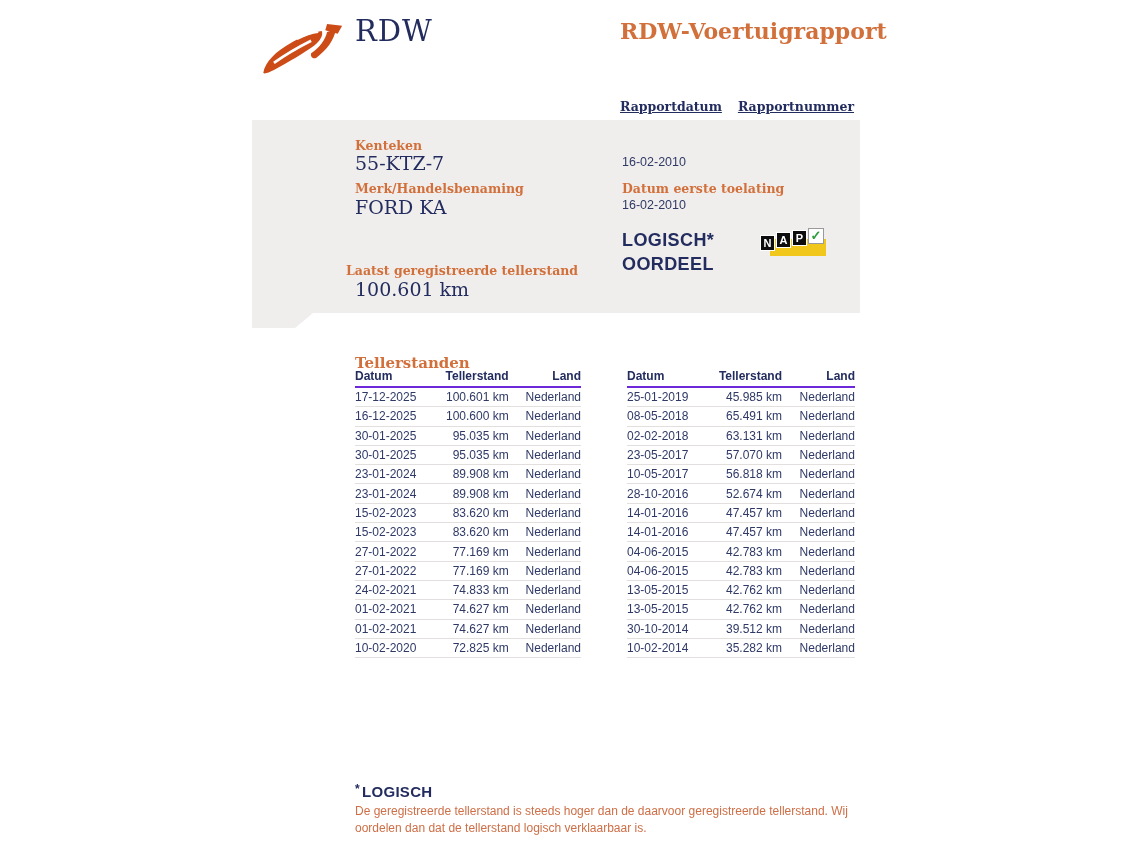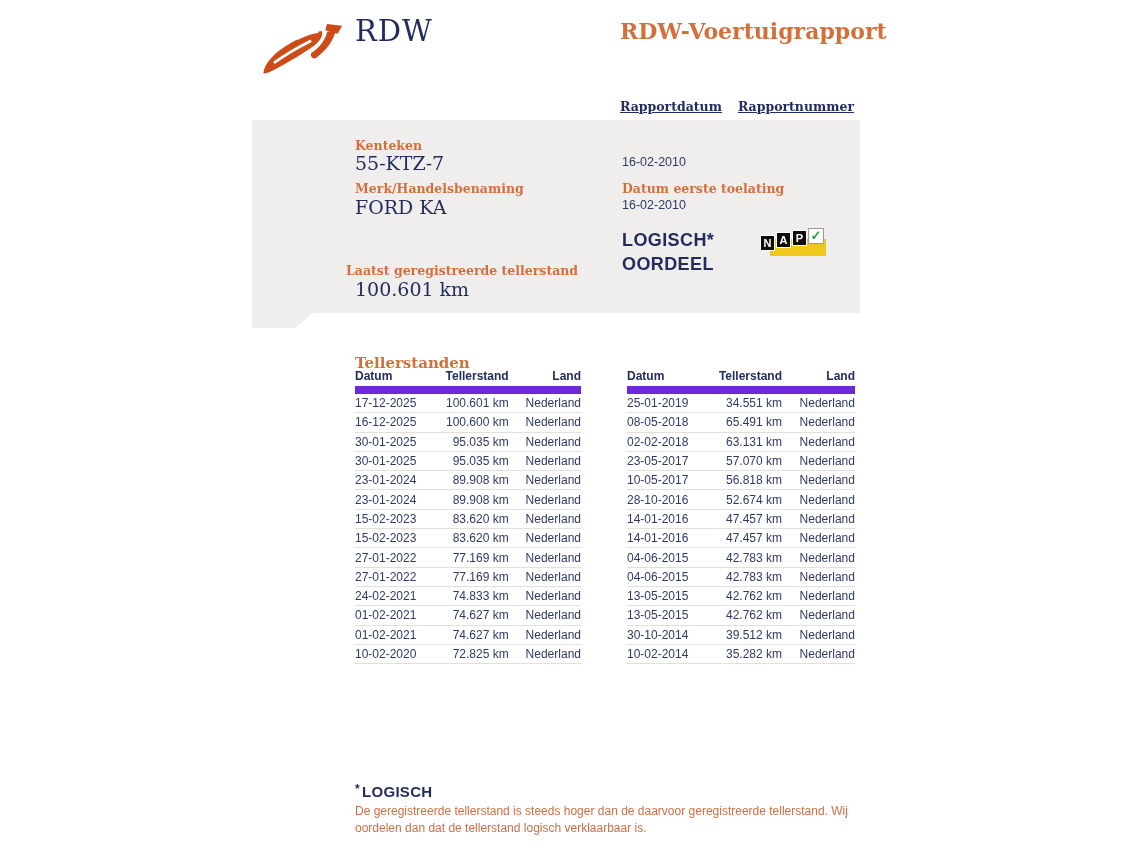--- a/index.html
+++ b/index.html
@@ -60,21 +60,21 @@
   }
 
   
   .section-title {
     left:355px; top:354px; font-family:"DejaVu Serif", serif; font-weight:700;
     font-size:15px; color:#D2703C;
   }
   .ttable { top:369px; }
   .ttable.left  { left:355px; width:226px; }
   .ttable.right { left:627px; width:228px; }
-  .thead { display:flex; border-bottom:8px solid #6d28d9; padding-bottom:3px; }
+  .thead { display:flex; border-bottom:2px solid #6d28d9; padding-bottom:3px; }
   .thead .tcell { font-weight:700; color:#232C5E; font-size:12px; }
   .trow { display:flex; height:19.3px; border-bottom:1px solid #E2DFDE; align-items:center; }
   .tcell { font-size:12px; color:#2F3966; }
   .c0 { width:38%; text-align:left; }
   .c1 { width:30%; text-align:right; }
   .c2 { width:32%; text-align:right; }
 
   
   .fn-title { left:355px; top:782px; font-size:15px; font-weight:800; color:#232C5E; letter-spacing:0.3px; }
   .fn-title .marker { font-size:12px; vertical-align:4px; margin-right:2px; }
@@ -220,21 +220,21 @@
 
   <div class="abs ttable right">
     <div class="thead">
       <div class="tcell c0">Datum</div>
       <div class="tcell c1">Tellerstand</div>
       <div class="tcell c2">Land</div>
     </div>
     <div>
         <div class="trow">
           <div class="tcell c0">25-01-2019</div>
-          <div class="tcell c1">34.551 km</div>
+          <div class="tcell c1">45.985 km</div>
           <div class="tcell c2">Nederland</div>
         </div>
         <div class="trow">
           <div class="tcell c0">08-05-2018</div>
           <div class="tcell c1">65.491 km</div>
           <div class="tcell c2">Nederland</div>
         </div>
         <div class="trow">
           <div class="tcell c0">02-02-2018</div>
           <div class="tcell c1">63.131 km</div>

